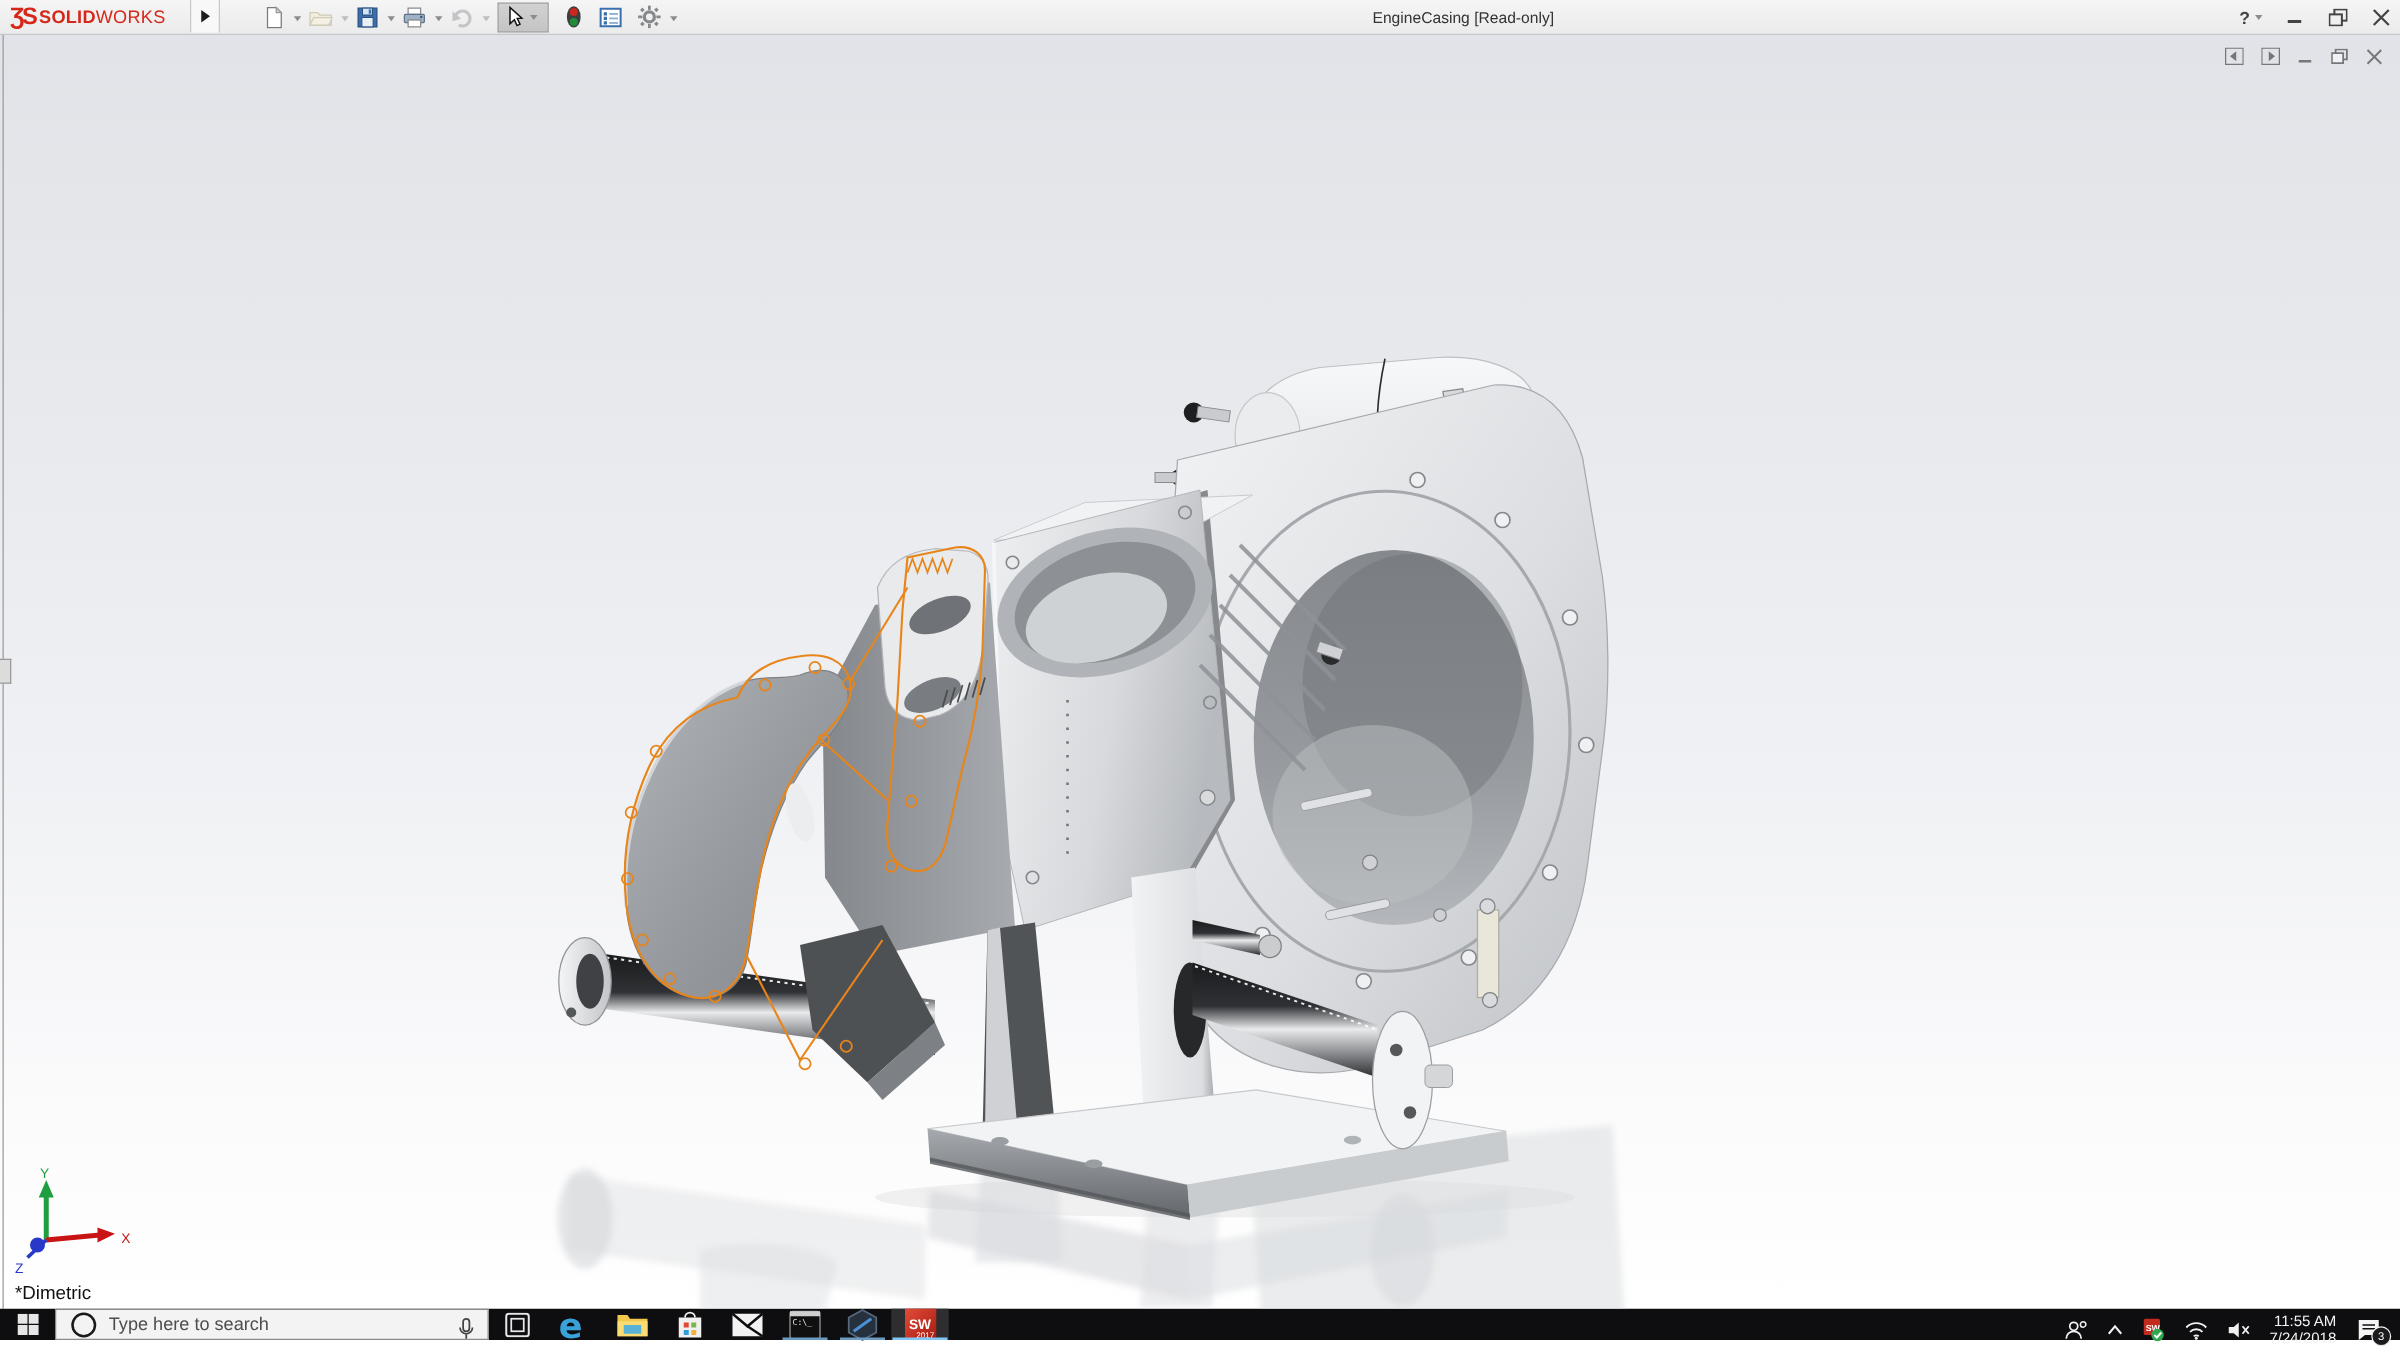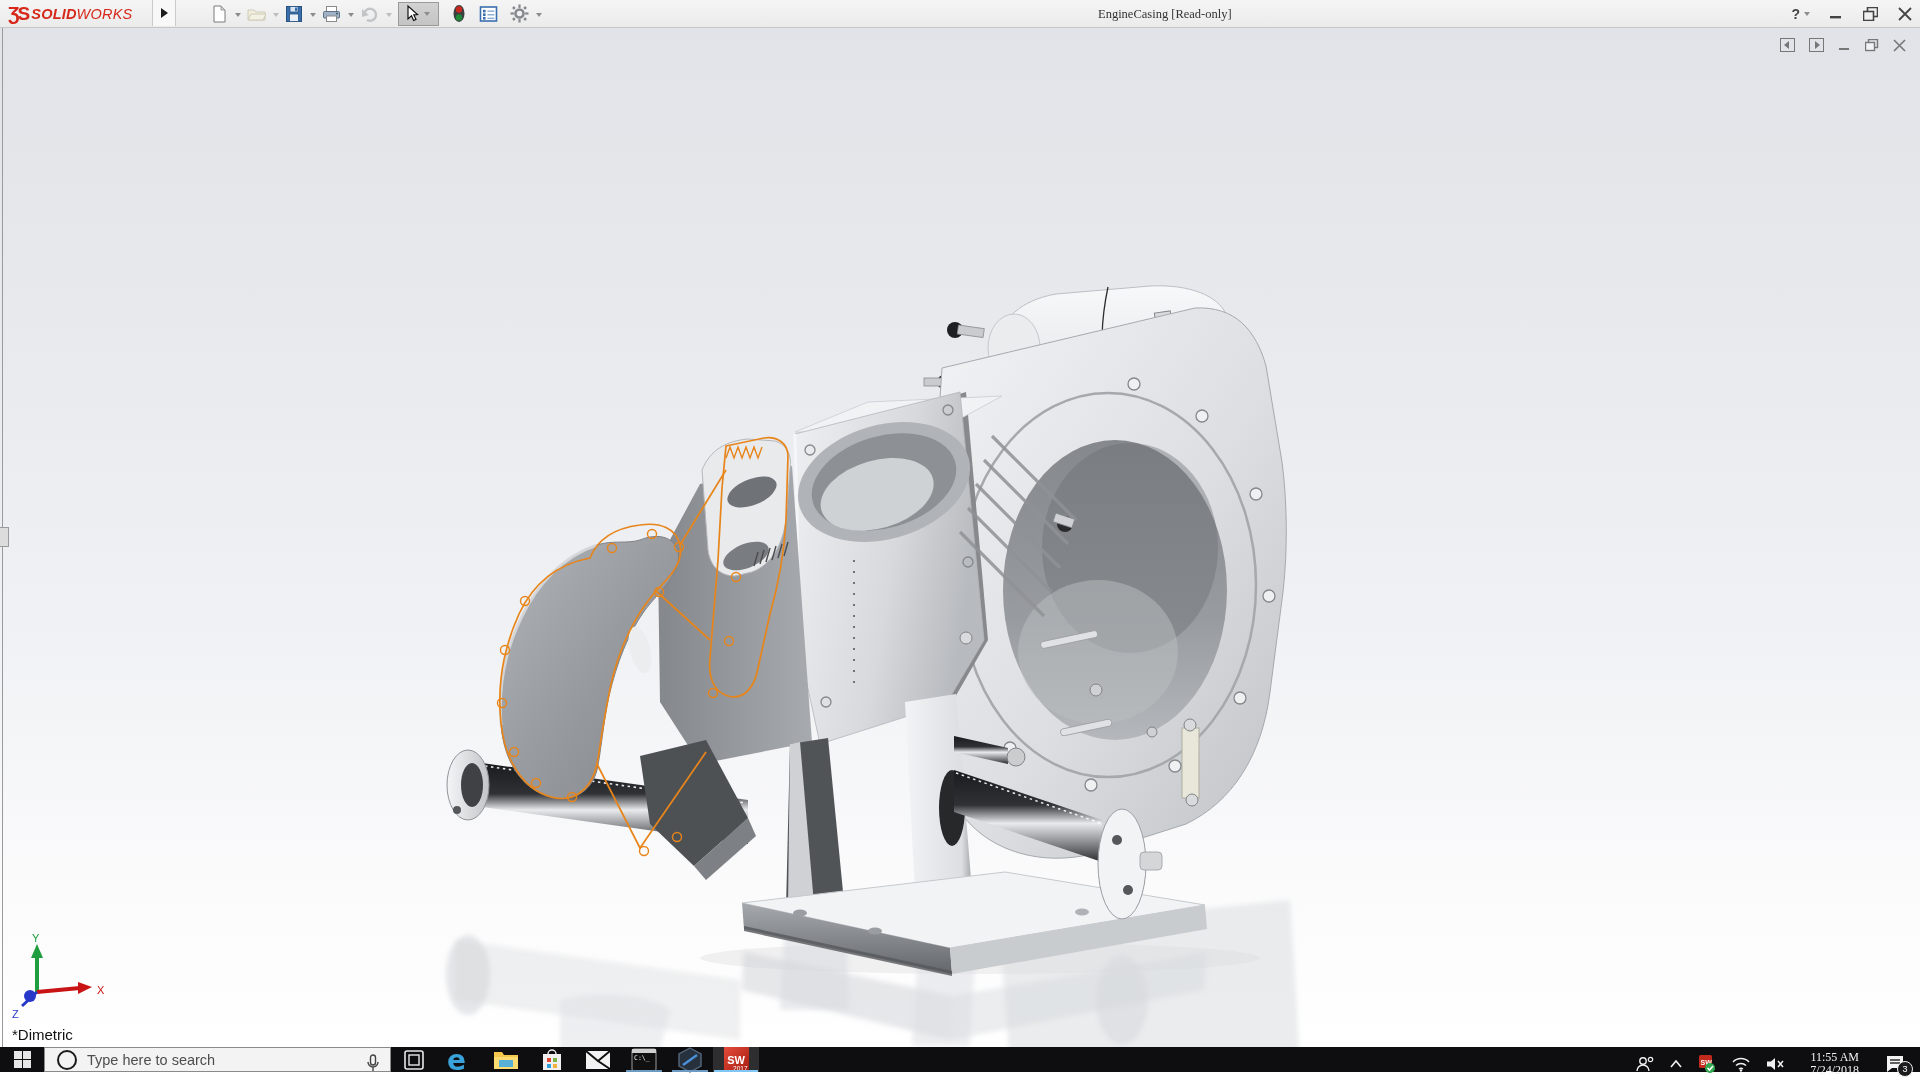--- a/index.html
+++ b/index.html
@@ -1,30 +1,30 @@
 <!DOCTYPE html>
 <html><head>
 <meta charset="utf-8">
 <style>
   html,body{margin:0;padding:0;width:1920px;height:1080px;overflow:hidden;background:#fff;font-family:"Liberation Sans",sans-serif;}
   #stage{position:absolute;inset:0;width:1920px;height:1080px;}
   
   .titlebar{position:absolute;top:0;left:0;width:1920px;height:27px;background:linear-gradient(#f5f5f5,#ebebeb);border-bottom:1px solid #c6c6c6;z-index:30;}
   .logo{position:absolute;left:8px;top:0;height:27px;display:flex;align-items:center;white-space:nowrap;}
   .logo .swoosh{font-weight:bold;color:#d6281a;font-size:19px;margin-right:3px;letter-spacing:-2px;}
-  .brand{font-size:14.5px;letter-spacing:.2px;color:#d6281a;font-style:italic;}
+  .brand{font-size:14.5px;letter-spacing:.2px;color:#d6281a;}
   .brand b{font-weight:bold;}
   .flyout{position:absolute;left:152px;top:0px;width:22px;height:26px;border-left:1px solid #c9c9c9;border-right:1px solid #c9c9c9;background:#f8f8f8;display:flex;align-items:center;justify-content:center;}
   .flyout .tri{width:0;height:0;border-left:7px solid #1c1c1c;border-top:5px solid transparent;border-bottom:5px solid transparent;}
   .tbicons{position:absolute;left:210px;top:0;height:27px;display:flex;align-items:center;}
   .tbi{display:flex;align-items:center;margin-right:4px;}
   .tbi svg{display:block;}
   .caret{width:0;height:0;border-top:4px solid #8c8c8c;border-left:3.5px solid transparent;border-right:3.5px solid transparent;margin:2px 6px 0 3px;}
   .selbox{display:flex;align-items:center;border:1px solid #9a9a9a;background:linear-gradient(#d2d2d2,#c4c4c4);height:22px;padding:0 2px;margin-right:6px;}
-  .wintitle{position:absolute;left:1098px;top:7px;font-size:12.5px;color:#333;z-index:31;font-family:Liberation Serif, serif;}
+  .wintitle{position:absolute;left:1098px;top:7px;font-size:12.5px;color:#333;z-index:31;}
   .winctl{position:absolute;right:8px;top:0;height:27px;display:flex;align-items:center;gap:20px;z-index:31;}
   .winctl .q{font-size:14px;font-weight:bold;color:#444;}
   .winctl svg{display:block;}
   
   .viewport{position:absolute;top:27px;left:0;width:1920px;height:1020px;background:linear-gradient(180deg,#e1e3e8 0%,#e7e9ed 28%,#f0f1f4 58%,#fbfbfc 85%,#ffffff 100%);overflow:hidden;}
   .vleftline{position:absolute;left:2px;top:0;width:1px;height:1020px;background:#9a9a9a;}
   .splittab{position:absolute;left:0px;top:500px;width:8px;height:18px;background:#dcdcdc;border:1px solid #9a9a9a;border-left:none;}
   .childctl{position:absolute;right:14px;top:11px;display:flex;align-items:center;gap:14px;}
   .childctl svg{display:block;}
   .viewlabel{position:absolute;left:12px;top:999px;font-size:15px;color:#111;}
@@ -34,21 +34,21 @@
   .searchbox{width:345px;background:#f3f3f3;border:1px solid #8a8a8a;display:flex;align-items:center;position:relative;}
   .searchbox .circ{width:16px;height:16px;border:2.5px solid #1a1a1a;border-radius:50%;margin:0 10px 0 12px;}
   .searchbox .stext{font-size:14.5px;color:#4d4d4d;}
   .searchbox .mic{position:absolute;right:10px;top:6px;}
   .tbtn{width:46px;display:flex;align-items:center;justify-content:center;position:relative;}
   .tbtn.active{background:#2e2e30;}
   .underline{position:absolute;bottom:0;left:5px;right:5px;height:2px;background:#6b9bc3;}
   .underline.bright{position:absolute;bottom:0;left:1px;right:1px;height:2px;background:#81c7f5;}
   .tray{position:absolute;right:0;top:0;height:33px;display:flex;align-items:center;}
   .trayicon{margin:0 7px;display:flex;align-items:center;justify-content:center;}
-  .clock{color:#f2f2f2;font-size:12px;text-align:right;line-height:13px;margin:0 18px;font-family:Liberation Serif, serif;}
+  .clock{color:#f2f2f2;font-size:12px;text-align:right;line-height:13px;margin:0 8px;}
   .swcube{width:25px;height:25px;background:linear-gradient(135deg,#e34b39,#a61b10);position:relative;display:flex;align-items:center;justify-content:center;}
   .swcube .sw{color:#fff;font-weight:bold;font-size:11px;}
   .swcube .yr{position:absolute;bottom:0px;right:1px;color:#fff;font-size:6.5px;}
 </style>
 </head>
 <body>
 
 <div id="stage">
 
   <div class="viewport">

